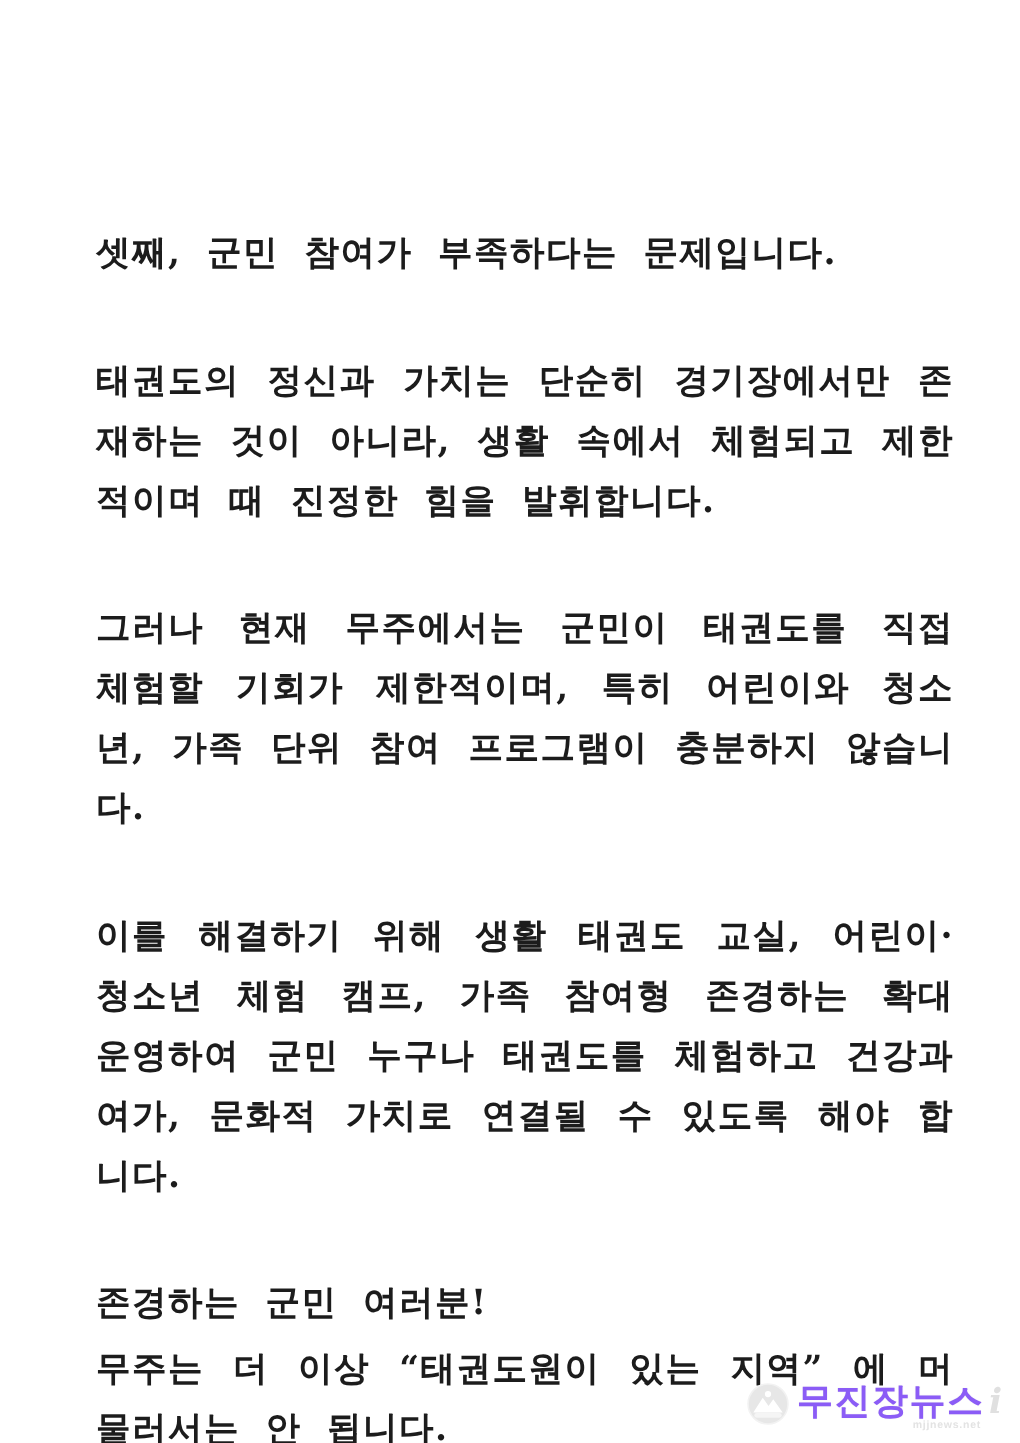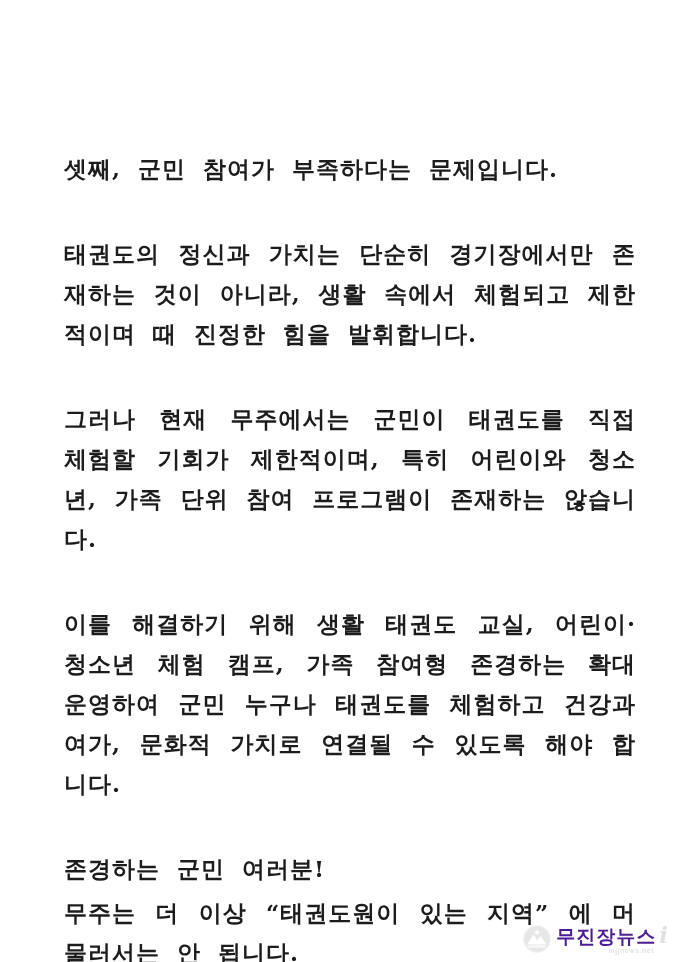--- a/index.html
+++ b/index.html
@@ -63,23 +63,23 @@
   .wm-text-wrap {
     display: flex;
     flex-direction: column;
     align-items: flex-end;
   }
   .wm-title-row {
     display: flex;
     align-items: baseline;
   }
   .wm-title {
-    font-size: 19px;
+    font-size: 24px;
     font-weight: bold;
-    color: #4c1d95;
+    color: #8b5cf6;
     letter-spacing: 1px;
     text-shadow: 0 0 1px #ececec;
   }
   .wm-i {
     font-size: 23px;
     font-weight: bold;
     font-style: italic;
     color: #e0e0e0;
     margin-left: 3px;
     font-family: "DejaVu Serif", serif;
@@ -96,21 +96,21 @@
   }
 </style>
 </head>
 <body>
 
 <div class="page">
 
   <div class="text-block">
     <p class="para">셋째, 군민 참여가 부족하다는 문제입니다.</p>
     <p class="para">태권도의 정신과 가치는 단순히 경기장에서만 존재하는 것이 아니라, 생활 속에서 체험되고 제한적이며 때 진정한 힘을 발휘합니다.</p>
-    <p class="para">그러나 현재 무주에서는 군민이 태권도를 직접 체험할 기회가 제한적이며, 특히 어린이와 청소년, 가족 단위 참여 프로그램이 존재하는 않습니다.</p>
+    <p class="para">그러나 현재 무주에서는 군민이 태권도를 직접 체험할 기회가 제한적이며, 특히 어린이와 청소년, 가족 단위 참여 프로그램이 충분하지 않습니다.</p>
     <p class="para">이를 해결하기 위해 생활 태권도 교실, 어린이·청소년 체험 캠프, 가족 참여형 존경하는 확대 운영하여 군민 누구나 태권도를 체험하고 건강과 여가, 문화적 가치로 연결될 수 있도록 해야 합니다.</p>
     <p class="para greeting">존경하는 군민 여러분!</p>
     <p class="para closing">무주는 더 이상 “태권도원이 있는 지역” 에 머물러서는 안 됩니다.</p>
   </div>
 
   <div class="watermark">
     <span class="wm-logo">
       <svg viewBox="0 0 40 40" xmlns="http://www.w3.org/2000/svg">
         <circle cx="20" cy="20" r="19" fill="#e7e7e7"></circle>
         <circle cx="20" cy="20" r="19" fill="none" stroke="#f2f2f2" stroke-width="1.5"></circle>

